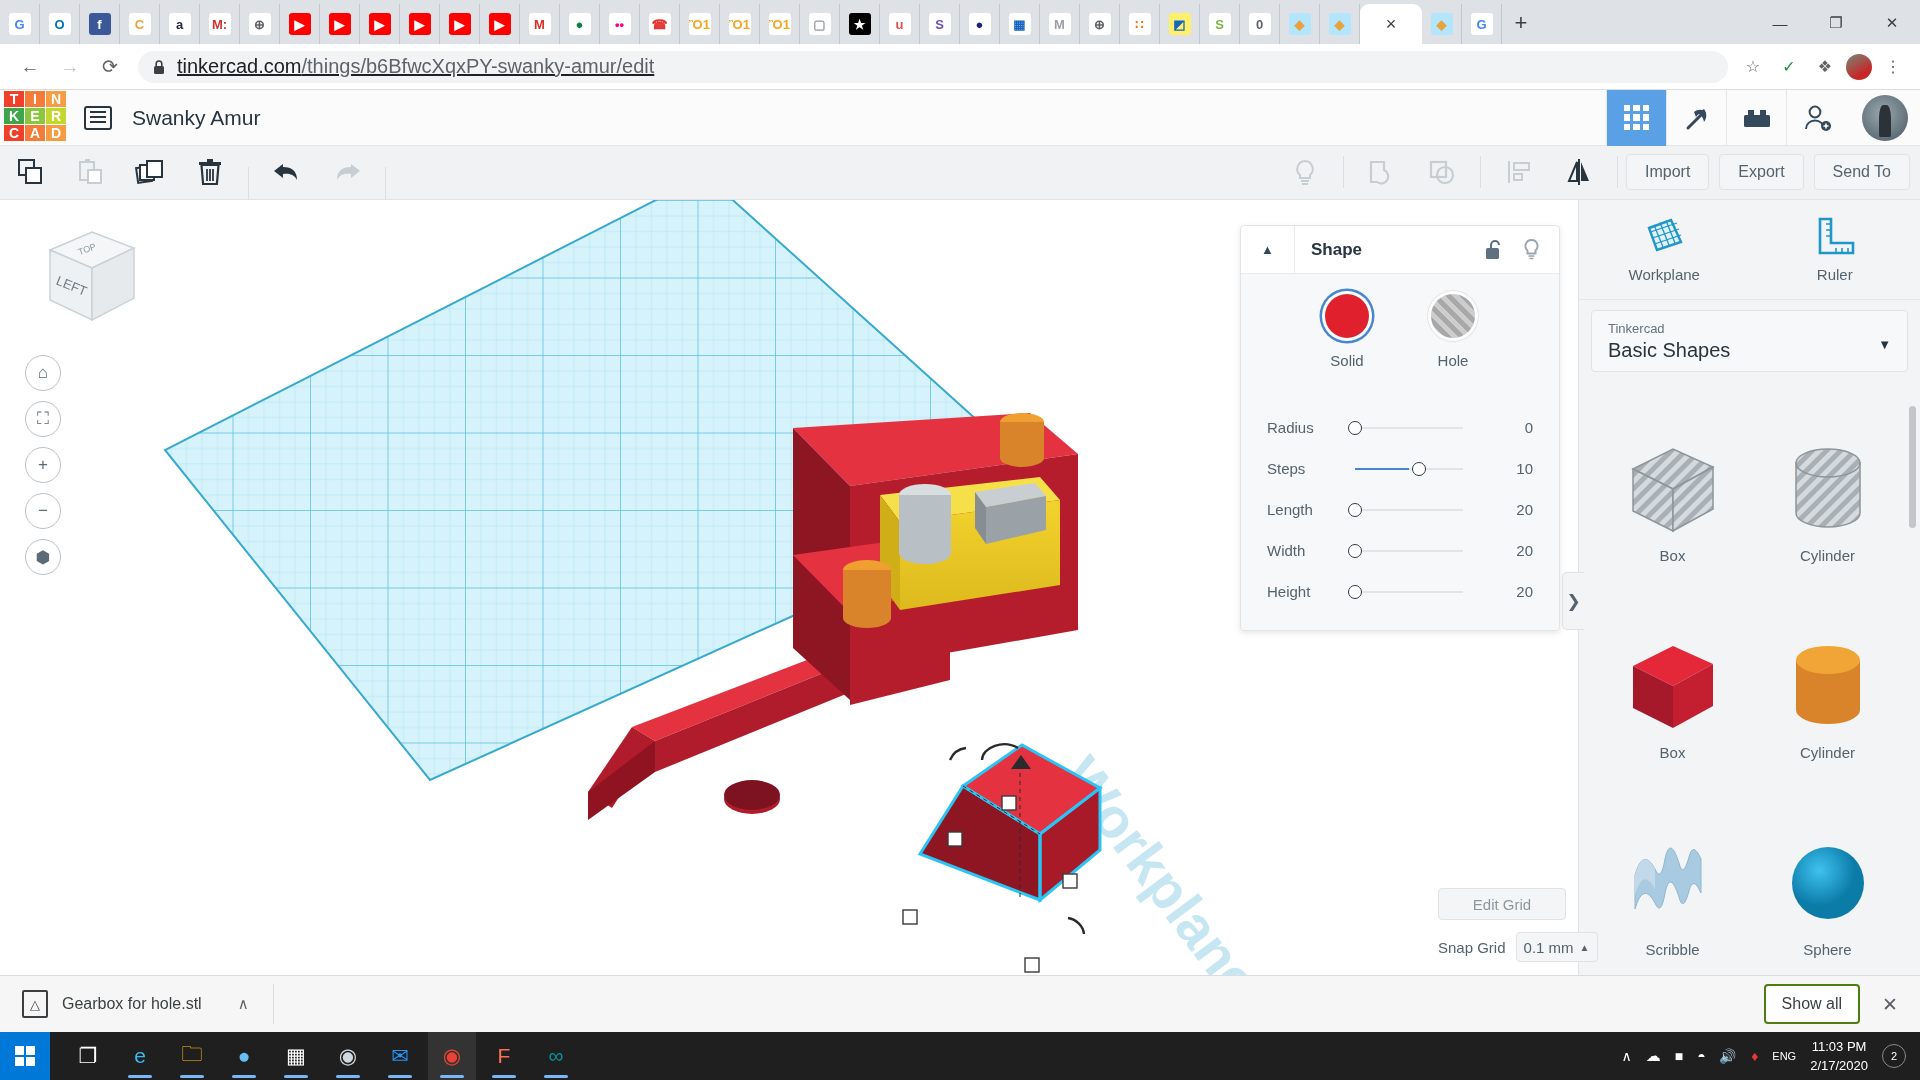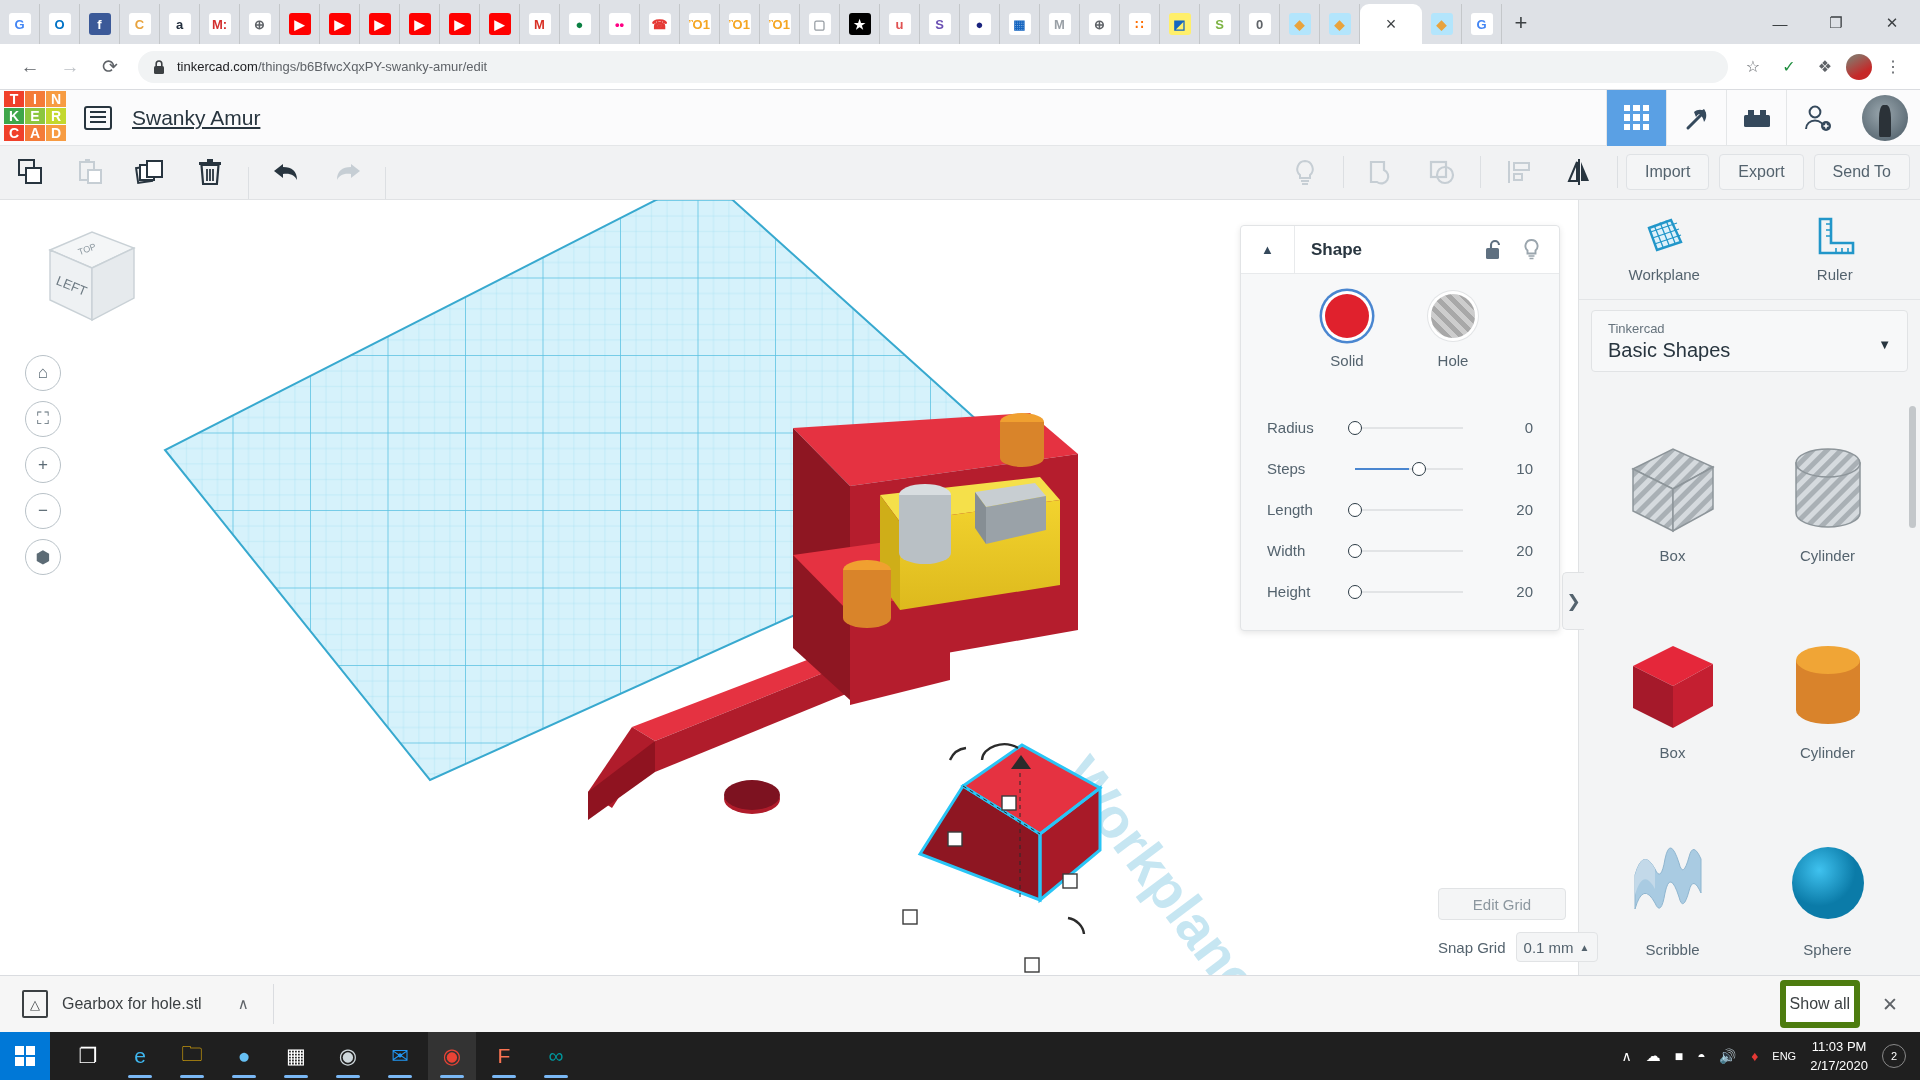--- a/index.html
+++ b/index.html
@@ -56,21 +56,21 @@
     width: 36px; height: 36px; display: flex; align-items: center;
     justify-content: center; font-size: 19px; color: #5f6368;
     border-radius: 50%;
   }
   .navbtn.dim { color: #bdc1c6; }
   .urlbox {
     flex: 1; height: 32px; background: #f1f3f4; border-radius: 16px;
     display: flex; align-items: center; padding: 0 14px; gap: 11px;
     margin: 0 6px;
   }
-  .urltext { font-size: 13px; color: #202124; }
+  .urltext { font-size: 20px; color: #202124; text-decoration: underline; }
   .urltext .dim { color: #5f6368; }
   .omni-right { display: flex; align-items: center; gap: 6px; }
   .omni-ico {
     width: 30px; height: 30px; display: flex; align-items: center;
     justify-content: center; font-size: 16px; color: #5f6368;
   }
   .prof-pic {
     width: 26px; height: 26px; border-radius: 50%;
     background: linear-gradient(150deg,#8d6e63 20%,#c62828 70%);
   }
@@ -95,21 +95,21 @@
     border-radius: 3px; margin-left: 18px; position: relative;
   }
   .doclist-ico i {
     position: absolute; left: 4px; right: 4px; height: 2px;
     background: #28353f;
   }
   .doclist-ico i:nth-child(1) { top: 3px; }
   .doclist-ico i:nth-child(2) { top: 8px; }
   .doclist-ico i:nth-child(3) { top: 13px; }
   .tc-title {
-    margin-left: 20px; font-size: 21px; color: #28353f; font-weight: 400; text-decoration: underline;
+    margin-left: 20px; font-size: 21px; color: #28353f; font-weight: 400;
   }
   .hdr-right { margin-left: auto; display: flex; align-items: center; height: 56px; }
   .hdr-btn {
     width: 60px; height: 56px; display: flex; align-items: center;
     justify-content: center; border-left: 1px solid #e4e6e8;
   }
   .hdr-btn.active { background: #5aa0e4; }
   .hdr-avatar {
     width: 46px; height: 46px; border-radius: 50%; margin: 0 12px 0 16px;
     background: radial-gradient(circle at 45% 40%, #9aa7ae, #5c6b75 75%);
@@ -283,21 +283,21 @@
     width: 26px; height: 28px; border: 2px solid #3c4043; border-radius: 2px;
     display: flex; align-items: center; justify-content: center;
     font-size: 13px; color: #3c4043;
   }
   .dl-name { font-size: 16px; color: #3c4043; }
   .dl-caret { margin-left: 22px; font-size: 15px; color: #5f6368; }
   .dl-sep { width: 1px; height: 40px; background: #dadce0; margin-left: 24px; }
   .shelf-right { margin-left: auto; display: flex; align-items: center; gap: 22px; margin-right: 22px; }
   .showall {
     font-size: 16px; color: #3c4043; background: #fff;
-    border: 6px solid #4d7c0f; border-radius: 4px; padding: 9px 4px;
+    border: 2px solid #4d7c0f; border-radius: 4px; padding: 9px 16px;
   }
   .shelf-x { font-size: 19px; color: #5f6368; }
 
   
   .taskbar {
     position: absolute; left: 0; top: 1032px; width: 1920px; height: 48px;
     background: #1f1f1f; display: flex; align-items: center;
   }
   .startbtn {
     width: 50px; height: 48px; background: #0078d7; display: flex;

